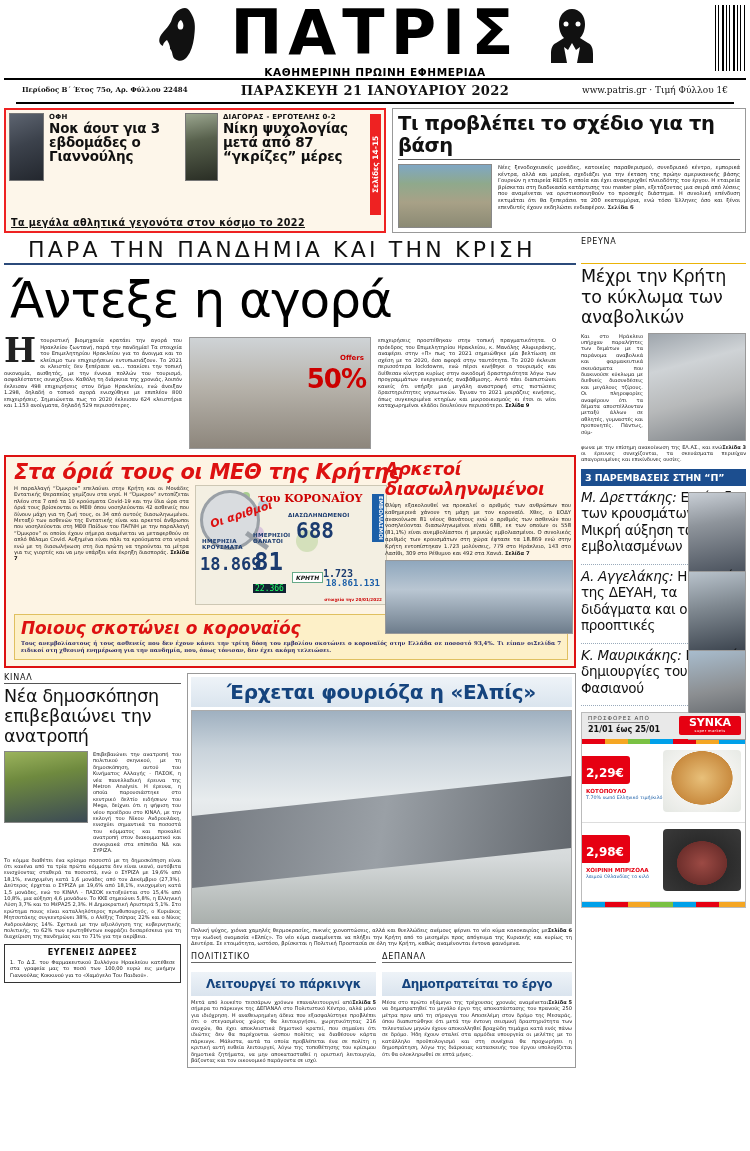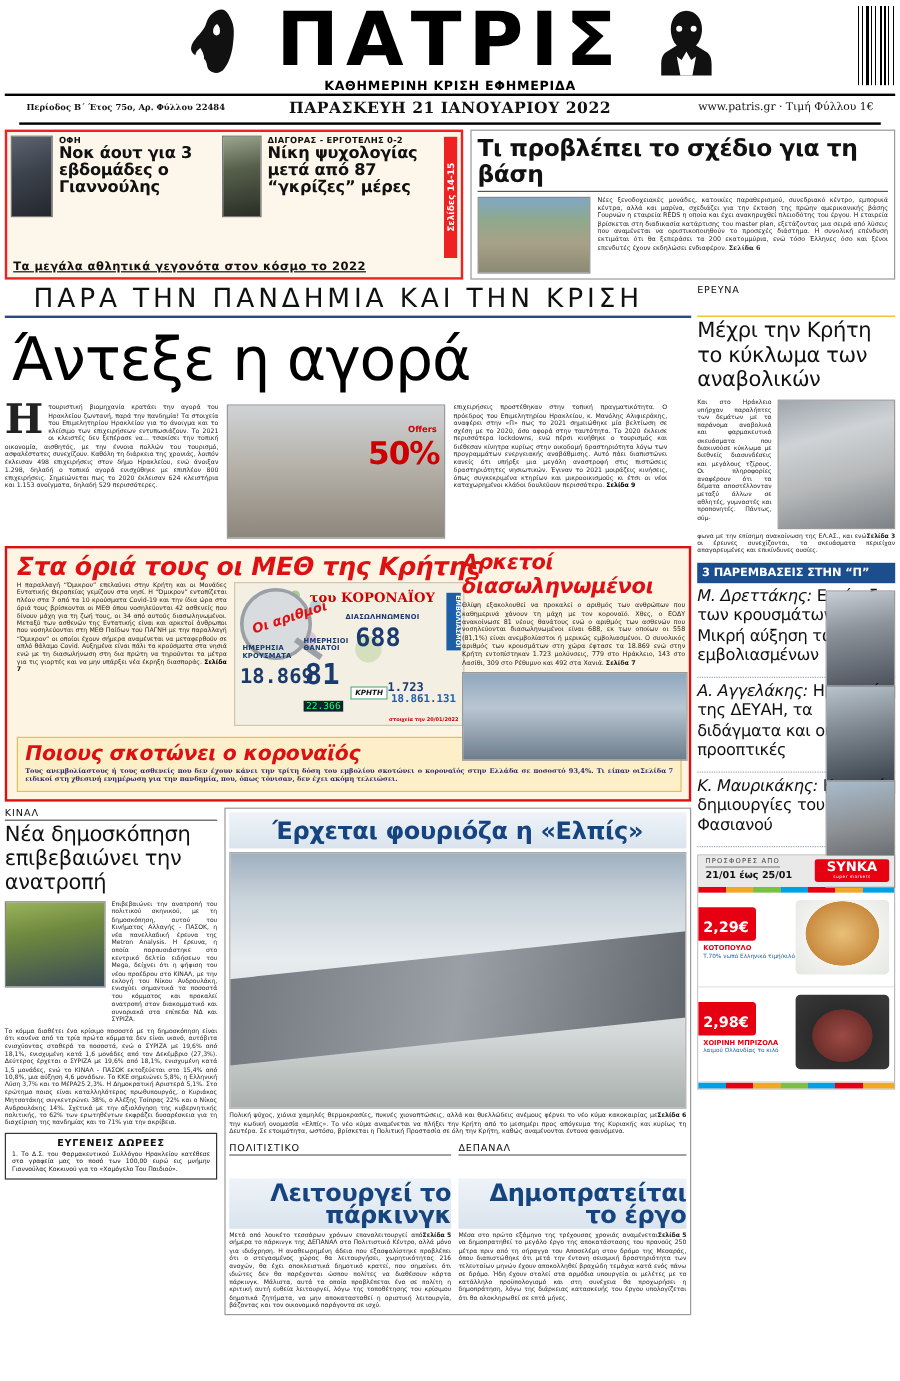--- a/index.html
+++ b/index.html
@@ -103,21 +103,21 @@
   .elpis .ph{height:212px;margin-top:3px;background:linear-gradient(180deg,#9fb0c0 0%,#c9d3db 18%,#e8ecee 42%,#d5d9da 70%,#aab0ad 100%);border:1px solid #aaa;position:relative;overflow:hidden;}
   .elpis .road{position:absolute;left:-10%;top:40%;width:120%;height:34%;background:linear-gradient(100deg,#6c7178,#9aa0a6 50%,#585d63);transform:skewY(-6deg);}
   .elpis .cap{font-size:5.2px;line-height:6.6px;text-align:justify;margin-top:3px;color:#222;}
   .elpis .cap .pg{float:right;font-weight:bold;}
 
   
   .bottom2{display:flex;gap:6px;margin-top:5px;}
   .b2{width:185px;}
   .b2.wide{width:190px;}
   .b2 .kick{font-size:8px;letter-spacing:.7px;border-bottom:1px solid #666;padding-bottom:1px;}
-  .b2 .hd{font-size:20px;line-height:18px;margin-top:19px;letter-spacing:-.3px;text-align:right;}
+  .b2 .hd{font-size:12px;line-height:18px;margin-top:9px;letter-spacing:-.3px;}
   .b2 .tx{font-size:5.1px;line-height:6.5px;text-align:justify;margin-top:3px;color:#222;}
   .b2 .tx .pg{float:right;font-weight:bold;}
 
   .dwrees{border:1px solid #333;padding:3px 5px;margin-top:4px;}
   .dwrees .t{text-align:center;font-size:8px;font-weight:bold;letter-spacing:.6px;}
   .dwrees .b{font-size:5.1px;line-height:6.6px;text-align:justify;margin-top:2px;}
 
   
   .erevna .kick{font-size:8px;letter-spacing:.7px;border-bottom:1px solid #eab308;padding-bottom:17px;}
   .erevna .hd{font-size:17.5px;line-height:20.5px;margin-top:2px;letter-spacing:-.3px;}
@@ -174,21 +174,21 @@
       <span class="word">ΠΑΤΡΙΣ</span>
     </div>
     <div class="mast-face right">
       <svg viewBox="0 0 46 58" width="46" height="58" aria-hidden="true">
         <path d="M23 3c-8 0-13 7-13 15 0 6 2 11 5 14l-8 5c-4 2-5 6-5 11v9h42v-9c0-5-1-9-5-11l-8-5c3-3 5-8 5-14 0-8-5-15-13-15z" fill="#111"></path>
         <path d="M23 37l4 7 4-3-3 16h-10l-3-16 4 3z" fill="#fff"></path>
         <circle cx="17" cy="18" r="2.5" fill="#fff"></circle>
           <circle cx="29" cy="18" r="2.5" fill="#fff"></circle>
       </svg>
     </div>
-    <div class="mast-sub">ΚΑΘΗΜΕΡΙΝΗ ΚΡΙΣΗ ΕΦΗΜΕΡΙΔΑ</div>
+    <div class="mast-sub">ΚΑΘΗΜΕΡΙΝΗ ΠΡΩΙΝΗ ΕΦΗΜΕΡΙΔΑ</div>
     <div class="barcode"></div>
   </div>
 
   <div class="mast-rule"></div>
 
   <div class="infoline">
     <div class="left">Περίοδος Β΄ Έτος 75ο, Αρ. Φύλλου 22484</div>
     <div class="center">ΠΑΡΑΣΚΕΥΗ 21 ΙΑΝΟΥΑΡΙΟΥ 2022</div>
     <div class="right">www.patris.gr · Τιμή Φύλλου 1€</div>
   </div>

